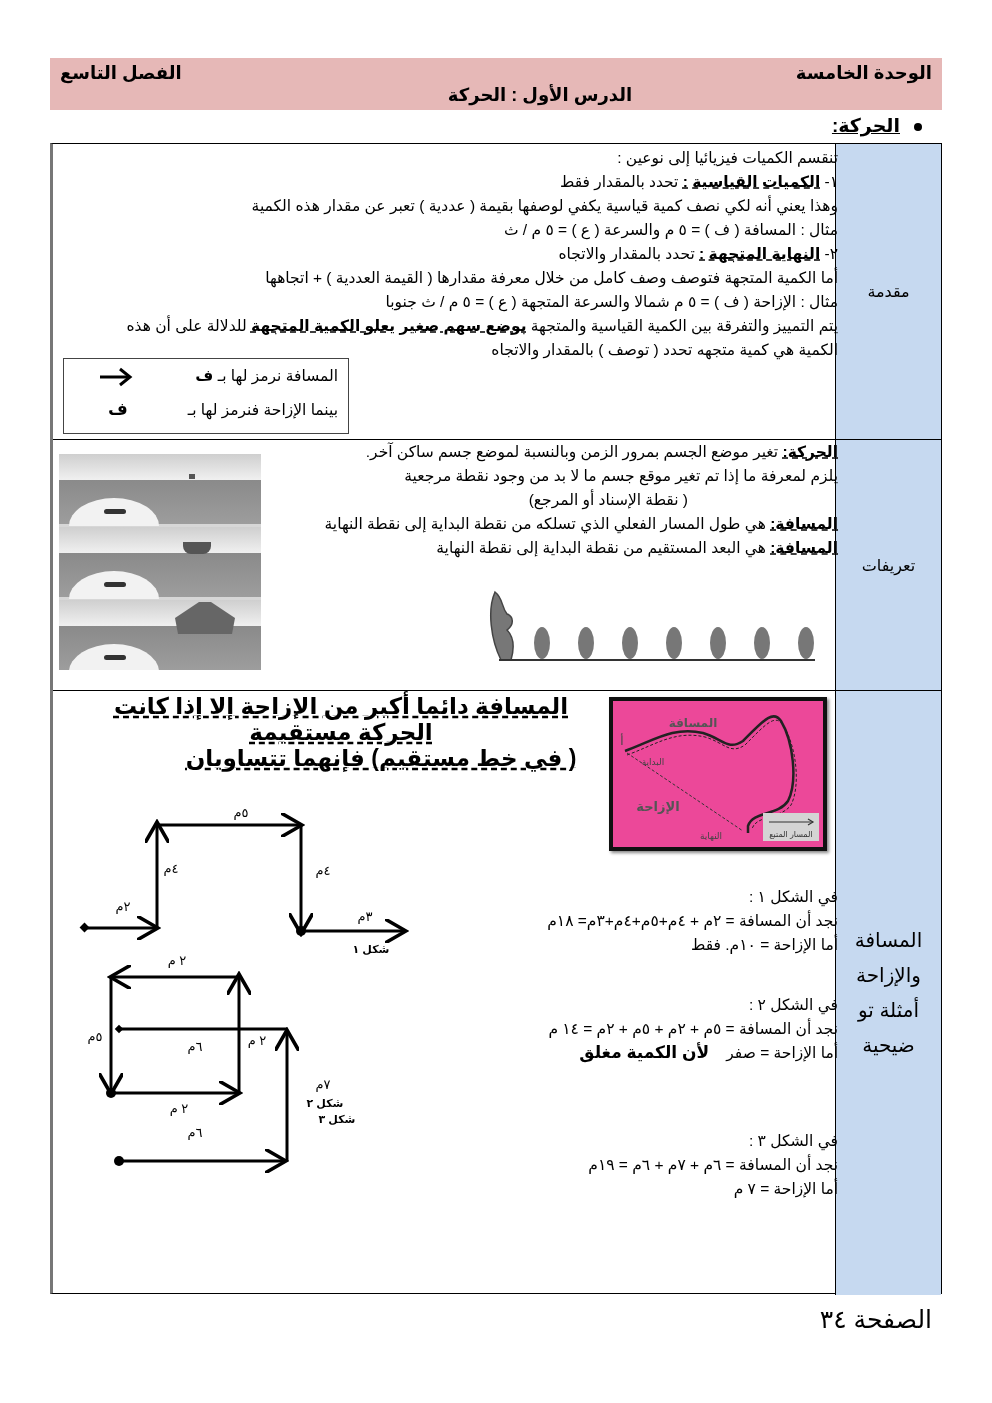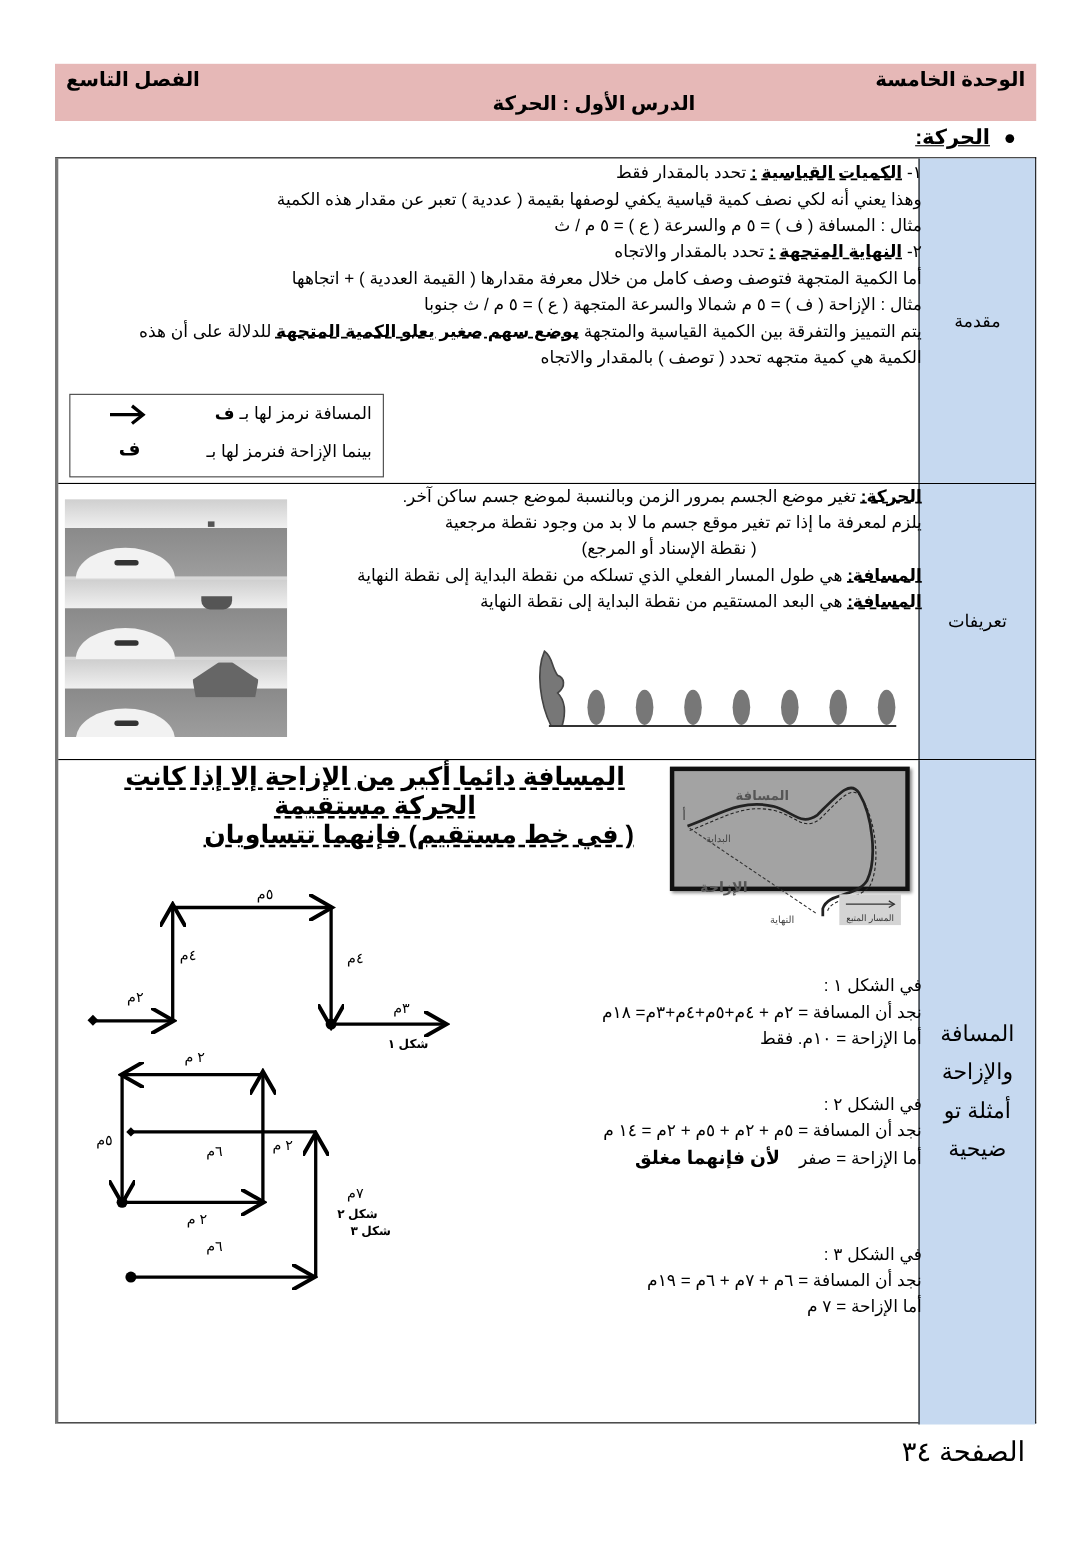--- a/index.html
+++ b/index.html
@@ -56,21 +56,21 @@
   .ship-panel .sky { position: absolute; left: 0; right: 0; top: 0; height: 26px; background: linear-gradient(#cfcfcf, #f0f0f0); }
   .ship-panel .sea { position: absolute; left: 0; right: 0; top: 26px; bottom: 0; background: linear-gradient(#8a8a8a, #9d9d9d); }
   .ship-panel .bow { position: absolute; left: 10px; bottom: -2px; width: 90px; height: 28px; background: #f2f2f2; border-radius: 50% 50% 0 0 / 100% 100% 0 0; }
   .ship-panel .deck { position: absolute; left: 45px; bottom: 10px; width: 22px; height: 5px; background: #333; border-radius: 3px; }
 
   .dominoes { position: absolute; left: 432px; top: 140px; width: 330px; height: 92px; }
 
   .ex-note { position: absolute; left: 34px; top: 2px; width: 508px; text-align: center; font-size: 23px; font-weight: bold; direction: rtl; line-height: 26px; }
   .ex-note span { text-decoration: underline dashed; }
 
-  .path-fig { position: absolute; left: 556px; top: 6px; width: 218px; height: 113px; border: 4px solid #111; background: #a3a3a3; box-shadow: 2px 2px 3px #888; }
+  .path-fig { position: absolute; left: 556px; top: 6px; width: 218px; height: 154px; border: 4px solid #111; background: #ec4899; box-shadow: 2px 2px 3px #888; }
 
   .ex-text { position: absolute; right: 6px; width: 380px; margin-top: 16px; }
   .ex-text .txt-line { line-height: 24px; font-size: 15.5px; }
 
   .figs { position: absolute; left: 20px; top: 60px; width: 340px; height: 500px; }
 
   .page-num { position: absolute; right: 60px; top: 1305px; font-size: 25px; direction: rtl; }
 </style>
 </head>
 <body>
@@ -84,20 +84,21 @@
 <div class="section-heading">
   <span class="bullet"></span><span class="ttl">الحركة:</span>
 </div>
 
 <div class="main-table">
 
   <div class="row" style="top:0; height:296px;">
     <div class="row-label">مقدمة</div>
     <div class="row-content">
       <div class="intro-text rtl">
+        <div class="txt-line">تنقسم الكميات فيزيائيا إلى نوعين :</div>
         <div class="txt-line"><span>١- </span><span class="ul-dash">الكميات القياسية :</span><span> تحدد بالمقدار فقط</span></div>
         <div class="txt-line">وهذا يعني أنه لكي نصف كمية قياسية يكفي لوصفها بقيمة ( عددية ) تعبر عن مقدار  هذه الكمية</div>
         <div class="txt-line">مثال : المسافة ( ف ) = ٥ م والسرعة ( ع ) = ٥ م / ث</div>
         <div class="txt-line"><span>٢- </span><span class="ul-dash">النهاية المتجهة :</span><span> تحدد بالمقدار والاتجاه</span></div>
         <div class="txt-line">أما الكمية المتجهة فتوصف وصف كامل من خلال معرفة مقدارها ( القيمة العددية ) + اتجاهها</div>
         <div class="txt-line">مثال : الإزاحة ( ف ) = ٥ م شمالا والسرعة المتجهة ( ع ) = ٥ م / ث جنوبا</div>
         <div class="txt-line"><span>يتم التمييز والتفرقة بين الكمية القياسية والمتجهة </span><span class="ul-dash">بوضع سهم صغير يعلو الكمية المتجهة</span><span> للدلالة على أن هذه</span></div>
         <div class="txt-line">الكمية هي كمية متجهه تحدد ( توصف ) بالمقدار والاتجاه</div>
       </div>
 
@@ -192,21 +193,21 @@
       </div>
 
       <div class="ex-text rtl" style="top:178px;">
         <div class="txt-line">في الشكل ١ :</div>
         <div class="txt-line">نجد أن المسافة = ٢م + ٤م+٥م+٤م+٣م= ١٨م</div>
         <div class="txt-line">أما الإزاحة = ١٠م. فقط</div>
       </div>
       <div class="ex-text rtl" style="top:286px;">
         <div class="txt-line">في الشكل ٢ :</div>
         <div class="txt-line">نجد أن المسافة = ٥م + ٢م + ٥م + ٢م = ١٤ م</div>
-        <div class="txt-line"><span>أما الإزاحة = صفر</span>&nbsp;&nbsp;&nbsp;&nbsp;<b style="font-size:17px;">لأن فإنهما مغلق</b></div>
+        <div class="txt-line"><span>أما الإزاحة = صفر</span>&nbsp;&nbsp;&nbsp;&nbsp;<b style="font-size:17px;">لأن الكمية مغلق</b></div>
       </div>
       <div class="ex-text rtl" style="top:422px;">
         <div class="txt-line">في الشكل ٣ :</div>
         <div class="txt-line">نجد أن المسافة = ٦م + ٧م + ٦م = ١٩م</div>
         <div class="txt-line">أما الإزاحة = ٧ م</div>
       </div>
 
       <svg class="figs" style="left:20px; top:60px;" width="340" height="500" viewBox="0 0 340 500">
         <defs>
           <marker id="ah" markerWidth="8" markerHeight="8" refX="6" refY="4" orient="auto" markerUnits="strokeWidth">

